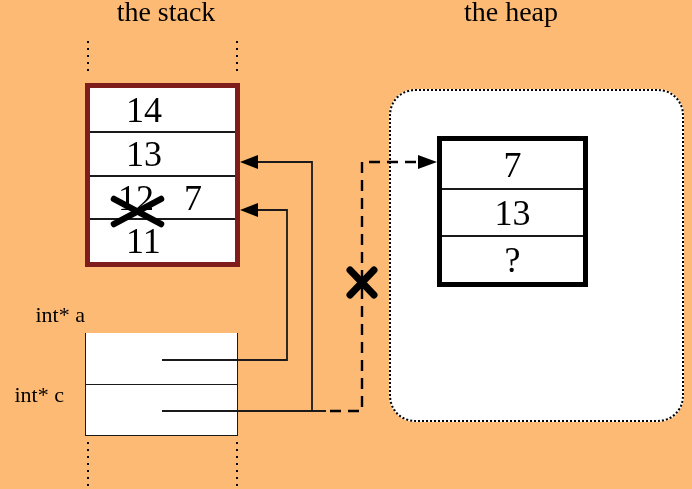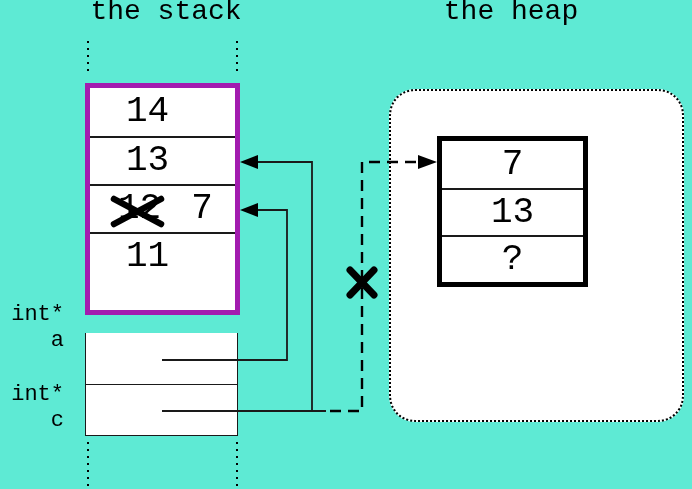--- a/index.html
+++ b/index.html
@@ -1,35 +1,35 @@
 <!DOCTYPE html>
 <html><head>
 <meta charset="utf-8">
 <style>
   html,body{margin:0;padding:0;background:#fff;}
   #canvas{
     position:relative;
     width:692px;height:489px;
-    background:#5eead4;
-    font-family:Liberation Mono, monospace;
+    background:#fdba74;
+    font-family:Liberation Serif, serif;
     color:#000;
     overflow:hidden;
   }
   .title{
     position:absolute;top:-4px;width:220px;
     text-align:center;font-size:28px;color:#000;
   }
   #stack-title{left:56px;}
   #heap-title{left:401px;}
 
   
   #stack-box{
     position:absolute;left:85px;top:83px;
-    width:155px;height:232px;
-    border:5px solid #a21caf;box-sizing:border-box;
+    width:155px;height:184px;
+    border:5px solid #7f1d1d;box-sizing:border-box;
     display:flex;flex-direction:column;
     background:#fff;
   }
   .srow{
     height:48px;box-sizing:border-box;
     display:flex;align-items:center;
     padding-left:36px;
     font-size:36px;line-height:1;
   }
   .srow + .srow{border-top:2px solid #1a1a1a;}
@@ -46,21 +46,21 @@
     background:#fff;
   }
   .subrow{flex:1;box-sizing:border-box;}
   .subrow + .subrow{border-top:1.5px solid #1a1a1a;}
 
   
   .ptr-label{
     position:absolute;left:0;width:64px;
     text-align:right;font-size:22px;line-height:26px;color:#000;
   }
-  #label-a{top:302px;}
+  #label-a{top:302px;padding-left:21px;}
   #label-b{top:352px;}
   #label-c{top:382px;}
 
   
   #heap-region{
     position:absolute;left:389px;top:89px;
     width:295px;height:333px;
     border:2px dotted #000;border-radius:26px;
     box-sizing:border-box;background:#fff;
   }

